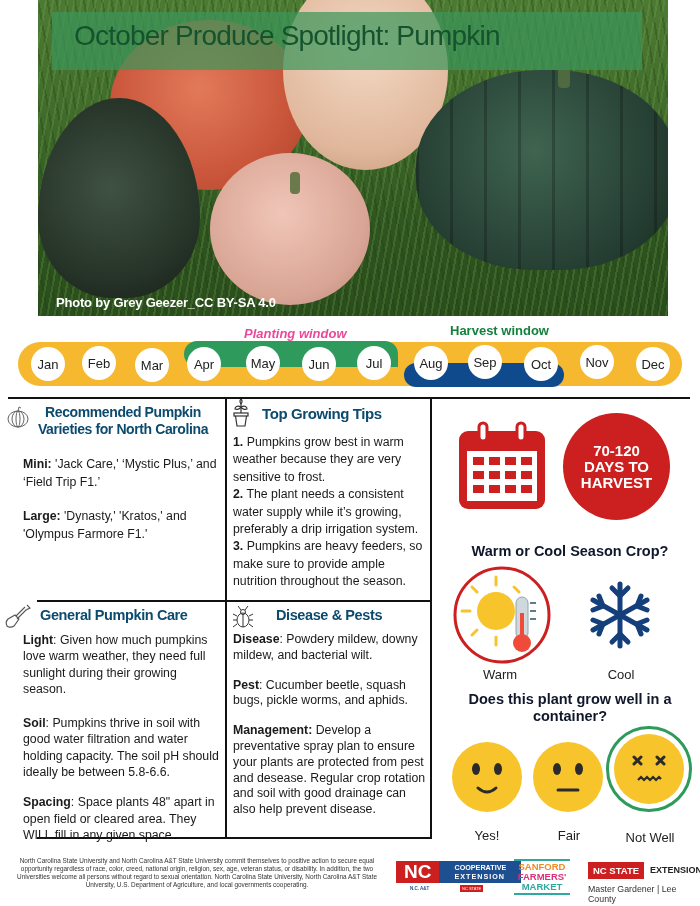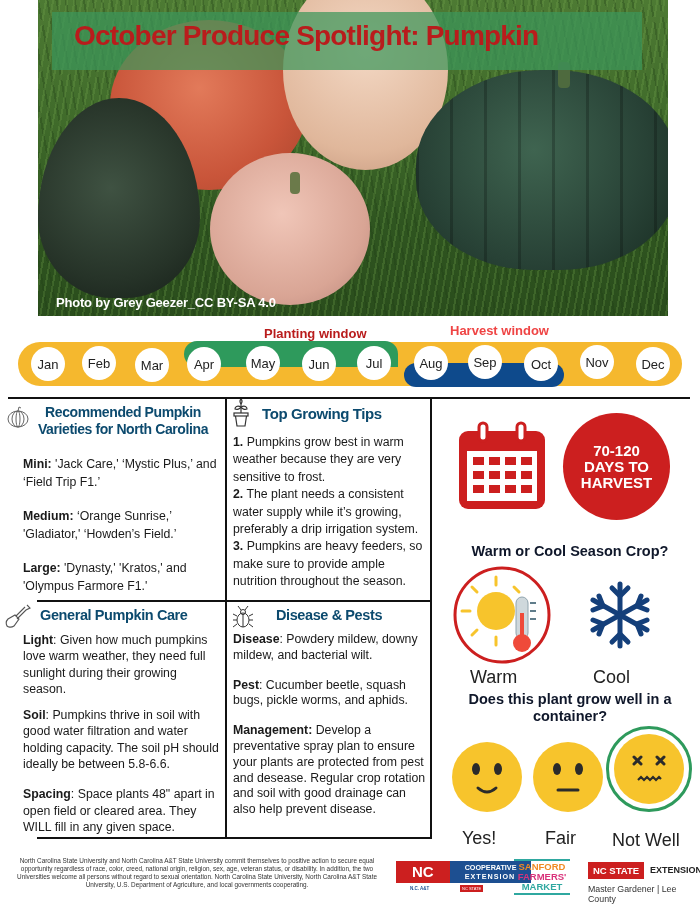--- a/index.html
+++ b/index.html
@@ -17,46 +17,46 @@
   .pk-cream { left:245px; top:-30px; width:165px; height:200px; background:radial-gradient(circle at 50% 40%, #f3d8c4, #e0b79b 70%, #c79a80); }
   .pk-darkleft { left:0px; top:98px; width:162px; height:200px; border-radius:50% 50% 46% 46% / 60% 60% 40% 40%;
     background:radial-gradient(circle at 45% 45%, #3f5242, #263328 65%, #161f18); }
   .pk-pink { left:172px; top:153px; width:160px; height:152px; background:radial-gradient(circle at 45% 40%, #f0c6b8, #d9a595 65%, #b8857a); }
   .pk-green { left:378px; top:70px; width:262px; height:200px; border-radius:48% 48% 45% 45%;
     background:
       repeating-linear-gradient(90deg, rgba(0,0,0,0.22) 0 3px, transparent 3px 34px),
       radial-gradient(circle at 45% 40%, #3f6450, #284236 60%, #172a20); }
   .stem { position:absolute; background:#6b7a4a; border-radius:4px; }
   .title-band { position:absolute; left:52px; top:12px; width:590px; height:58px; background:rgba(60,150,90,0.72); }
-  .hero-title { position:absolute; left:74px; top:20px; font-size:28px; font-weight:700; color:#b91c1c; letter-spacing:-0.8px; white-space:nowrap; }
+  .hero-title { position:absolute; left:74px; top:20px; font-size:28px; font-weight:400; color:#14532d; letter-spacing:-0.8px; white-space:nowrap; }
   .photo-credit { position:absolute; left:56px; top:295px; font-size:13px; font-weight:700; color:#fff; letter-spacing:-0.2px; }
 
   
   .win-label { position:absolute; font-size:13px; font-weight:700; }
-  .planting-label { left:264px; top:326px; color:#b91c1c; }
-  .harvest-label { left:450px; top:323px; color:#ef4444; }
+  .planting-label { left:244px; top:326px; color:#ec4899;font-style:italic; }
+  .harvest-label { left:450px; top:323px; color:#15803d; }
   .strip { position:absolute; left:18px; top:342px; width:664px; height:44px; background:#f5b82e; border-radius:22px; }
   .planting-band { position:absolute; left:184px; top:341px; width:214px; height:26px; background:#2e9a5c; border-radius:13px 13px 0 13px; }
   .harvest-band { position:absolute; left:404px; top:363px; width:160px; height:24px; background:#0e4a8c; border-radius:12px; }
   .month { position:absolute; width:34px; height:34px; border-radius:50%; background:#fff; display:flex; align-items:center; justify-content:center; font-size:13px; color:#222; }
 
   
   .hline { position:absolute; height:2px; background:#111; }
   .vline { position:absolute; width:2px; background:#111; }
   .sec-title { position:absolute; color:#0c4a6e; font-weight:700; font-size:14px; letter-spacing:-0.4px; line-height:17px; text-align:center; }
   .body-text { position:absolute; font-size:12.3px; line-height:17.6px; color:#1a1a1a; }
   .body-text p { margin:0 0 17px 0; }
   .body-text b { font-weight:700; }
   .icon-sm { position:absolute; }
 
   
   .days-circle { position:absolute; left:563px; top:413px; width:107px; height:107px; border-radius:50%; background:#cc1f1f; color:#fff;
     display:flex; flex-direction:column; align-items:center; justify-content:center; font-weight:700; font-size:15px; line-height:16px; text-align:center; }
   .q-title { position:absolute; font-weight:700; font-size:14.5px; color:#0f172a; text-align:center; }
-  .lbl { position:absolute; font-size:18px; color:#222; text-align:left; }
+  .lbl { position:absolute; font-size:13px; color:#222; text-align:center; }
   .face { position:absolute; width:70px; height:70px; border-radius:50%; background:#f7c42c; }
   .footer-text { position:absolute; left:12px; top:857px; width:370px; font-size:6.4px; line-height:8px; color:#333; text-align:center; }
 </style>
 </head>
 <body>
 
 <div class="hero">
   <div class="grass"></div>
   <div class="pk pk-orange"></div>
   <div class="pk pk-cream"></div>
@@ -99,21 +99,20 @@
   <g fill="none" stroke="#666" stroke-width="1">
     <ellipse cx="12" cy="14" rx="10" ry="8"></ellipse>
     <ellipse cx="12" cy="14" rx="6" ry="8"></ellipse>
     <ellipse cx="12" cy="14" rx="2" ry="8"></ellipse>
     <path d="M12 6 L13 2 L15 3"></path>
   </g>
 </svg>
 <div class="sec-title" style="left:28px;top:404px;width:190px;">Recommended Pumpkin Varieties for North Carolina</div>
 <div class="body-text" style="left:23px;top:456px;width:195px;">
   <p><b>Mini:</b><span> 'Jack Care,' ‘Mystic Plus,’ and ‘Field Trip F1.’</span></p>
-  <p><b>Medium:</b><span> ‘Orange Sunrise,’ 'Gladiator,' ‘Howden’s Field.’</span></p>
   <p><b>Large:</b><span> 'Dynasty,' 'Kratos,' and 'Olympus Farmore F1.'</span></p>
 </div>
 
 <svg class="icon-sm" style="left:232px;top:399px;" width="18" height="28" viewBox="0 0 18 28">
   <g fill="none" stroke="#333" stroke-width="1.2">
     <path d="M9 14 L9 4"></path>
     <path d="M9 8 C5 6 3 8 3 10 C5 11 8 10 9 8"></path>
     <path d="M9 8 C13 6 15 8 15 10 C13 11 10 10 9 8"></path>
     <path d="M9 5 C7 2 9 0 9 0 C9 0 11 2 9 5"></path>
     <rect x="2" y="14" width="14" height="3"></rect>
@@ -129,21 +128,21 @@
 
 <svg class="icon-sm" style="left:5px;top:603px;" width="26" height="26" viewBox="0 0 26 26">
   <g fill="none" stroke="#555" stroke-width="1.1">
     <path d="M22 2 L25 5 L21 7 L12 16"></path>
     <path d="M20 4 L11 13"></path>
     <path d="M10 12 L14 16 L9 23 C6 25 3 24 2 23 C1 21 1 18 3 16 Z"></path>
   </g>
 </svg>
 <div class="sec-title" style="left:40px;top:607px;font-size:14.5px;">General Pumpkin Care</div>
 <div class="body-text" style="left:23px;top:632px;width:200px;line-height:16.3px;">
-  <p style="margin-bottom:10px;"><b>Light</b><span>: Given how much pumpkins love warm weather, they need full sunlight during their growing season.</span></p>
+  <p style="margin-bottom:18px;"><b>Light</b><span>: Given how much pumpkins love warm weather, they need full sunlight during their growing season.</span></p>
   <p style="margin-bottom:14px;"><b>Soil</b><span>: Pumpkins thrive in soil with good water filtration and water holding capacity. The soil pH should ideally be between 5.8-6.6.</span></p>
   <p><b>Spacing</b><span>: Space plants 48" apart in open field or cleared area. They WILL fill in any given space.</span></p>
 </div>
 
 <svg class="icon-sm" style="left:232px;top:605px;" width="22" height="24" viewBox="0 0 22 24">
   <g fill="none" stroke="#333" stroke-width="1">
     <ellipse cx="11" cy="15" rx="6" ry="7"></ellipse>
     <circle cx="11" cy="7" r="2.5"></circle>
     <path d="M11 9 L11 22"></path>
     <path d="M9 5 L6 1 M13 5 L16 1"></path>
@@ -251,21 +250,21 @@
     <path d="M24 46 l3 -3 l3 3 l3 -3 l3 3 l3 -3 l3 3 l3 -3 l2 2" stroke="#2b2b2b" stroke-width="2.2" fill="none"></path>
   </svg>
 </div>
 <div class="lbl" style="left:462px;top:828px;width:50px;">Yes!</div>
 <div class="lbl" style="left:545px;top:828px;width:48px;">Fair</div>
 <div class="lbl" style="left:612px;top:830px;width:76px;">Not Well</div>
 
 <div class="footer-text">North Carolina State University and North Carolina A&amp;T State University commit themselves to positive action to secure equal opportunity regardless of race, color, creed, national origin, religion, sex, age, veteran status, or disability.  In addition, the two Universities welcome all persons without regard to sexual orientation. North Carolina State University, North Carolina A&amp;T State University, U.S. Department of Agriculture, and local governments cooperating.</div>
 
 <div style="position:absolute;left:396px;top:861px;width:100px;height:22px;display:flex;">
-  <div style="background:#cc1f1f;color:#fff;font-weight:700;font-size:15px;padding:2px 16px;line-height:18px;">NC</div>
+  <div style="background:#cc1f1f;color:#fff;font-weight:700;font-size:19px;padding:2px 8px;line-height:18px;">NC</div>
   <div style="background:#1d4f91;color:#fff;font-size:7.2px;line-height:9px;padding:2px 15px;font-weight:700;flex:1;">
     <div>COOPERATIVE</div>
     <div style="letter-spacing:1px;">EXTENSION</div>
   </div>
 </div>
 <div style="position:absolute;left:410px;top:886px;font-size:4.5px;color:#1d4f91;font-weight:700;">N.C. A&amp;T</div>
 <div style="position:absolute;left:460px;top:885px;font-size:4px;color:#fff;background:#cc1f1f;padding:1px 2px;">NC STATE</div>
 
 <div style="position:absolute;left:514px;top:859px;width:56px;border-top:2px solid #2fa8a0;border-bottom:2px solid #2fa8a0;text-align:center;font-weight:700;font-size:9.5px;line-height:10px;padding:1px 0;">
   <div style="color:#f08a24;">SANFORD</div>

